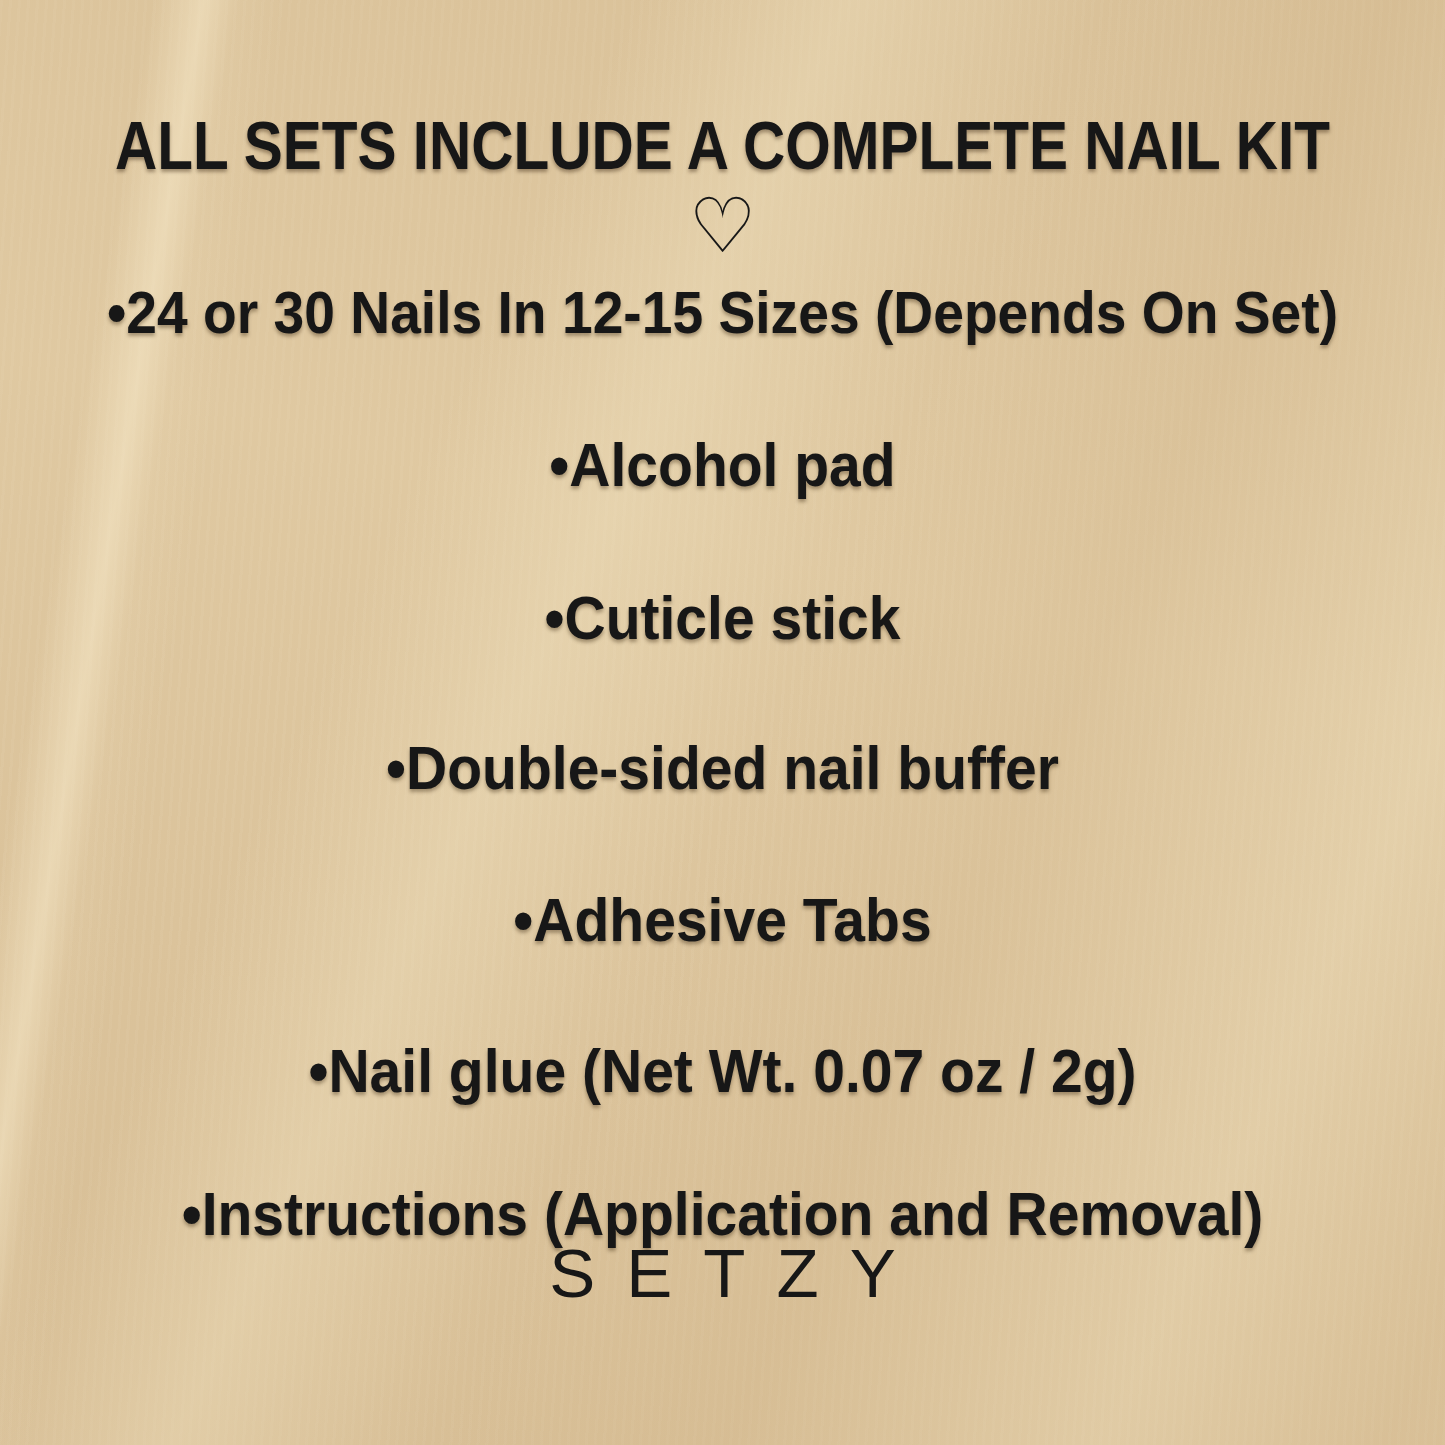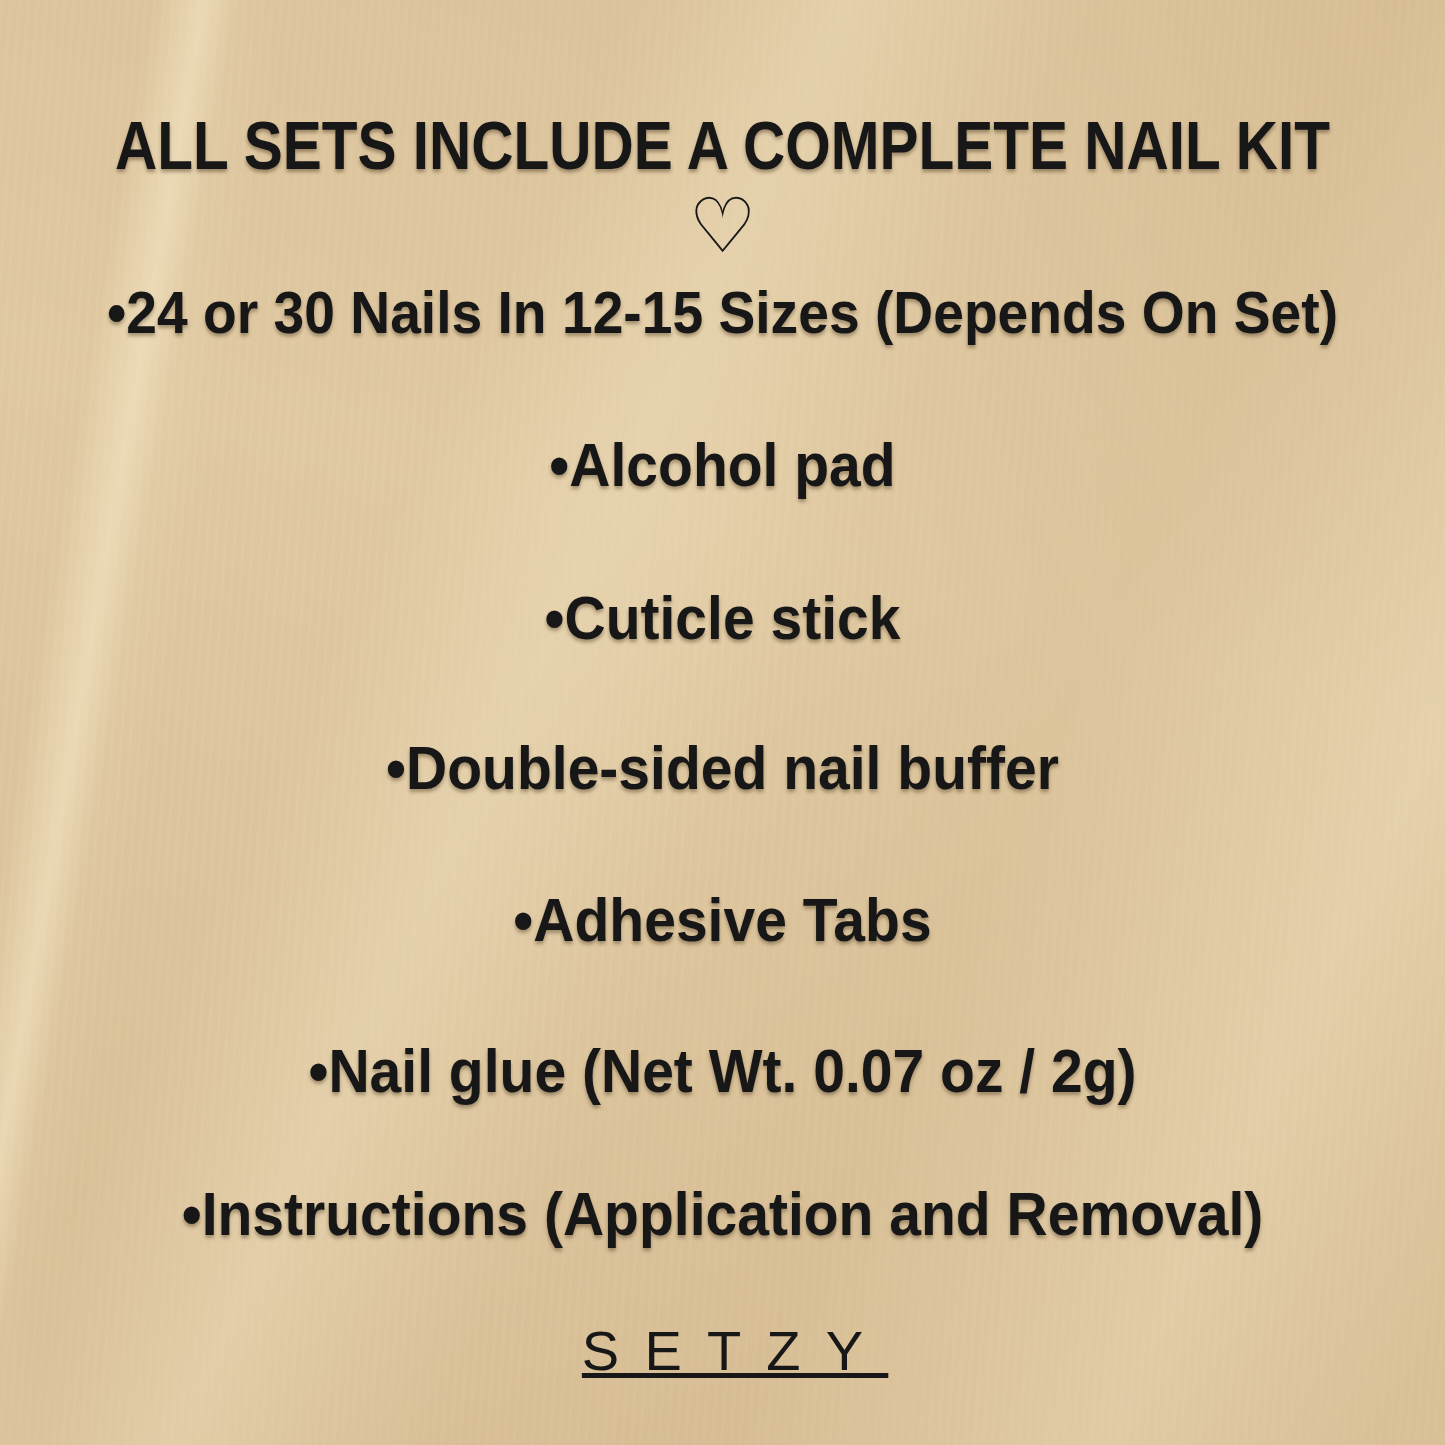--- a/index.html
+++ b/index.html
@@ -72,26 +72,25 @@
     text-shadow:0 3px 4px rgba(56,36,14,0.38);
   }
   .item--1{top:283px;font-size:60px;}
   .item--2{top:434px;}
   .item--3{top:587px;}
   .item--4{top:737px;}
   .item--5{top:889px;}
   .item--6{top:1040px;}
   .item--7{top:1183px;}
   .brand{
-    top:1323px;
-    font-size:56px;
+    top:1239px;
+    font-size:69px;
     font-weight:normal;
     letter-spacing:0.45em;
     text-indent:0.45em;
-    text-decoration:underline;
   }
 </style>
 </head>
 <body>
 
 <div class="canvas">
 
   <div class="line title">ALL SETS INCLUDE A COMPLETE NAIL KIT</div>
 
   <div class="line heart">♡</div>

